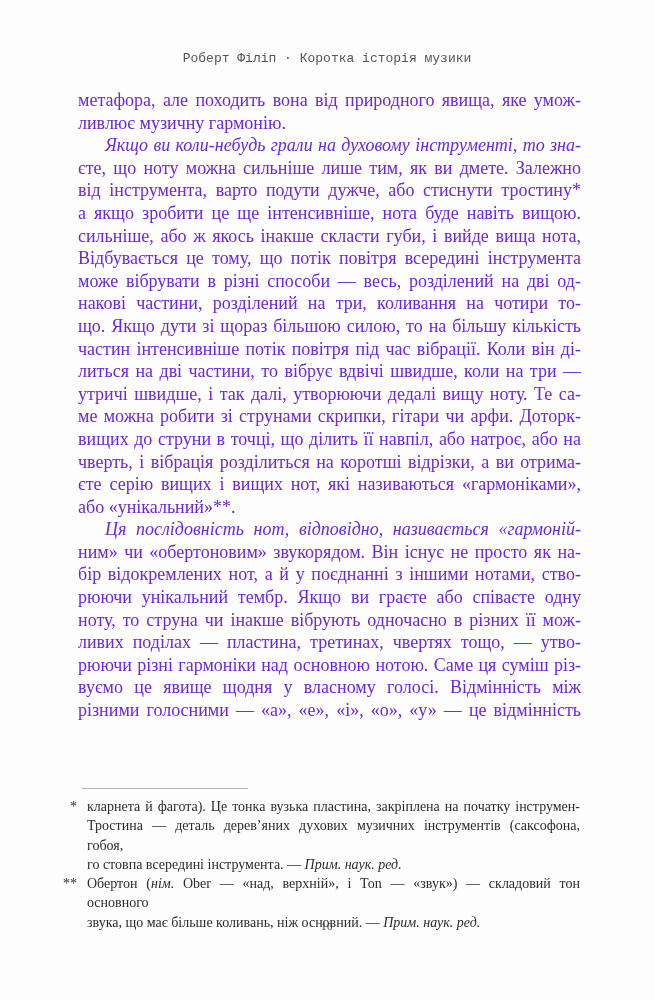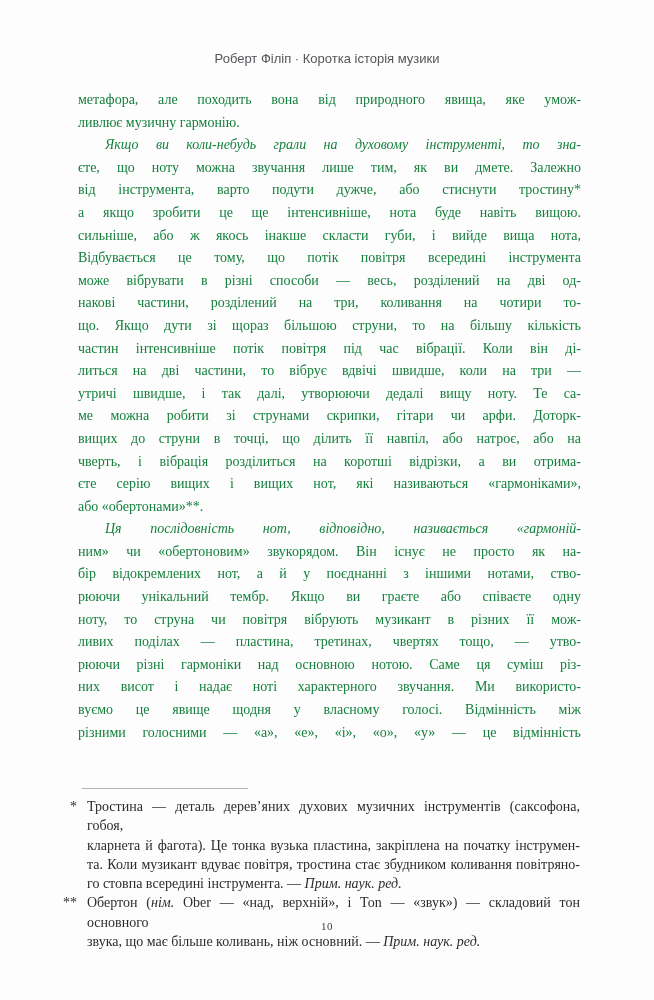--- a/index.html
+++ b/index.html
@@ -14,32 +14,32 @@
     background: #fdfdfd;
     font-family: "Liberation Serif", "DejaVu Serif", serif;
     overflow: hidden;
   }
   .running-head {
     position: absolute;
     top: 51px;
     left: 0;
     right: 0;
     text-align: center;
-    font-family: Liberation Sans, sans-serif;
+    font-family: Liberation Mono, monospace;
     font-size: 13px;
     color: #55555a;
   }
   .body-text {
     position: absolute;
     left: 78px;
     top: 89px;
     width: 503px;
-    font-size: 14px;
+    font-size: 18px;
     line-height: 22.6px;
-    color: #15803d;
+    color: #6d28d9;
   }
   .line {
     text-align: justify;
     text-align-last: justify;
     height: 22.6px;
     overflow: hidden;
   }
   .line.ind { text-indent: 27px; font-style: italic; }
   .line.endl { text-align-last: left; }
   .fn-sep {
@@ -89,58 +89,56 @@
 <div class="page">
 
   <div class="running-head">Роберт Філіп · Коротка історія музики</div>
 
   <div class="body-text">
 
     <div class="line">метафора, але походить вона від природного явища, яке умож-</div>
     <div class="line endl">ливлює музичну гармонію.</div>
 
     <div class="line ind">Якщо ви коли-небудь грали на духовому інструменті, то зна-</div>
-    <div class="line">єте, що ноту можна звучання лише тим, як ви дмете. Залежно</div>
+    <div class="line">єте, що ноту можна сильніше лише тим, як ви дмете. Залежно</div>
     <div class="line">від інструмента, варто подути дужче, або стиснути тростину*</div>
     <div class="line">а якщо зробити це ще інтенсивніше, нота буде навіть вищою.</div>
     <div class="line">сильніше, або ж якось інакше скласти губи, і вийде вища нота,</div>
     <div class="line">Відбувається це тому, що потік повітря всередині інструмента</div>
     <div class="line">може вібрувати в різні способи — весь, розділений на дві од-</div>
     <div class="line">накові частини, розділений на три, коливання на чотири то-</div>
-    <div class="line">що. Якщо дути зі щораз більшою струни, то на більшу кількість</div>
+    <div class="line">що. Якщо дути зі щораз більшою силою, то на більшу кількість</div>
     <div class="line">частин інтенсивніше потік повітря під час вібрації. Коли він ді-</div>
     <div class="line">литься на дві частини, то вібрує вдвічі швидше, коли на три —</div>
     <div class="line">утричі швидше, і так далі, утворюючи дедалі вищу ноту. Те са-</div>
     <div class="line">ме можна робити зі струнами скрипки, гітари чи арфи. Доторк-</div>
     <div class="line">вищих до струни в точці, що ділить її навпіл, або натроє, або на</div>
     <div class="line">чверть, і вібрація розділиться на коротші відрізки, а ви отрима-</div>
     <div class="line">єте серію вищих і вищих нот, які називаються «гармоніками»,</div>
-    <div class="line endl">або «обертонами»**.</div>
+    <div class="line endl">або «унікальний»**.</div>
 
     <div class="line ind">Ця послідовність нот, відповідно, називається «гармоній-</div>
     <div class="line">ним» чи «обертоновим» звукорядом. Він існує не просто як на-</div>
     <div class="line">бір відокремлених нот, а й у поєднанні з іншими нотами, ство-</div>
     <div class="line">рюючи унікальний тембр. Якщо ви граєте або співаєте одну</div>
-    <div class="line">ноту, то струна чи повітря вібрують музикант в різних її мож-</div>
+    <div class="line">ноту, то струна чи інакше вібрують одночасно в різних її мож-</div>
     <div class="line">ливих поділах — пластина, третинах, чвертях тощо, — утво-</div>
     <div class="line">рюючи різні гармоніки над основною нотою. Саме ця суміш різ-</div>
-    <div class="line">них висот і надає ноті характерного звучання. Ми використо-</div>
     <div class="line">вуємо це явище щодня у власному голосі. Відмінність між</div>
     <div class="line">різними голосними — «а», «е», «і», «о», «у» — це відмінність</div>
   </div>
 
   <div class="fn-sep"></div>
 
   <div class="footnotes">
     <div class="footnote">
       <span class="fn-marker">*</span>
       <div class="fn-text">
+        <div class="fn-line">кларнета й фагота). Це тонка вузька пластина, закріплена на початку інструмен-</div>
         <div class="fn-line">Тростина — деталь дерев’яних духових музичних інструментів (саксофона, гобоя,</div>
-        <div class="fn-line">кларнета й фагота). Це тонка вузька пластина, закріплена на початку інструмен-</div>
-        <div class="fn-line">та. Коли музикант вдуває повітря, тростина стає збудником коливання повітряно-</div>
         <div class="fn-line endl"><span>го стовпа всередині інструмента. — </span><span class="it">Прим. наук. ред.</span></div>
       </div>
     </div>
     <div class="footnote">
       <span class="fn-marker">**</span>
       <div class="fn-text">
         <div class="fn-line"><span>Обертон (</span><span class="it">нім.</span><span> Ober — «над, верхній», і Ton — «звук») — складовий тон основного</span></div>
         <div class="fn-line endl"><span>звука, що має більше коливань, ніж основний. — </span><span class="it">Прим. наук. ред.</span></div>
       </div>
     </div>

